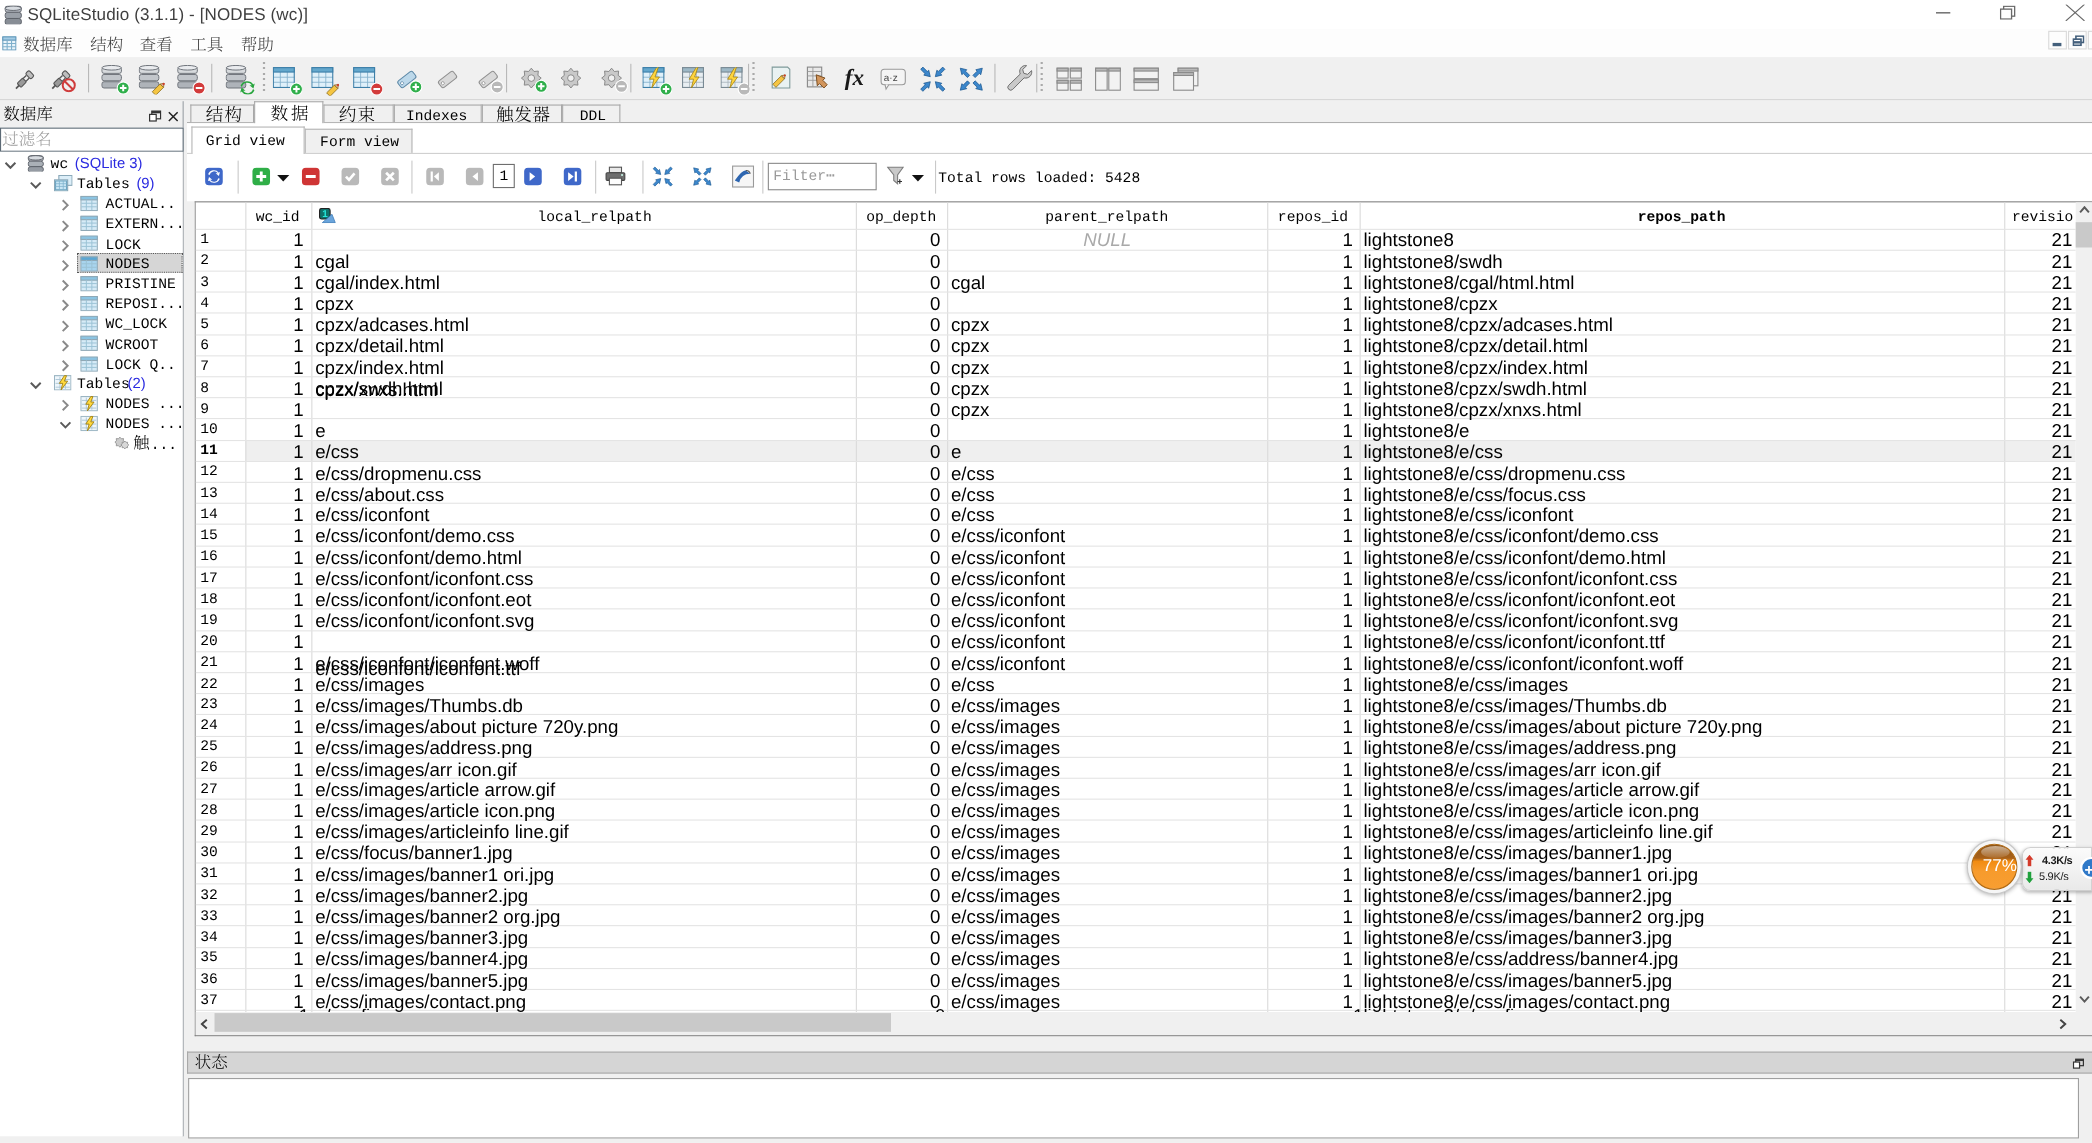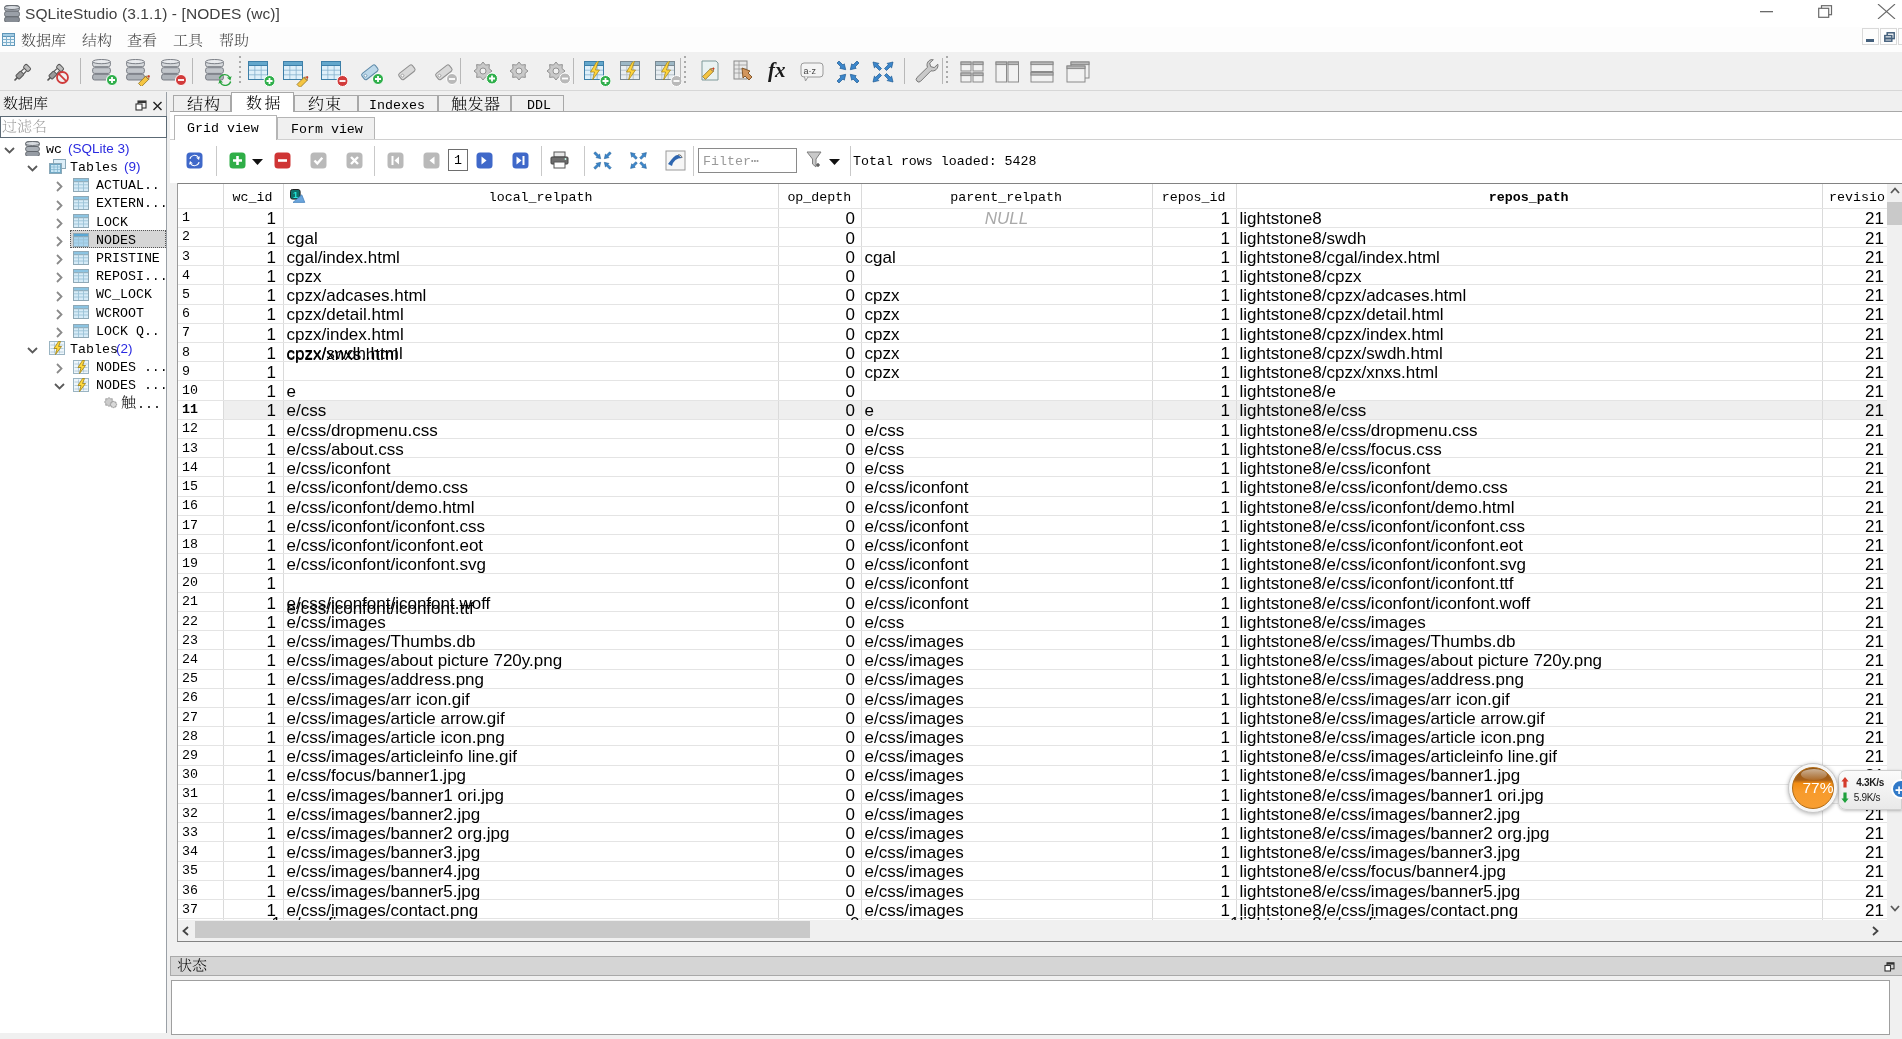--- a/index.html
+++ b/index.html
@@ -652,21 +652,21 @@
 <div class="cell" style="left:778px;top:228.5px;width:77px;text-align:right">0</div>
 <div class="cell" style="left:1152px;top:228.5px;width:78px;text-align:right">1</div>
 <div class="cell" style="left:1239.5px;top:228.5px">lightstone8/swdh</div>
 <div class="cell" style="left:1844px;top:228.5px;width:40px;text-align:right">21</div>
 <div class="num" style="left:182px;top:248.5px">3</div>
 <div class="cell" style="left:222px;top:247.7px;width:54px;text-align:right">1</div>
 <div class="cell" style="left:286.5px;top:247.7px">cgal/index.html</div>
 <div class="cell" style="left:778px;top:247.7px;width:77px;text-align:right">0</div>
 <div class="cell" style="left:864.5px;top:247.7px">cgal</div>
 <div class="cell" style="left:1152px;top:247.7px;width:78px;text-align:right">1</div>
-<div class="cell" style="left:1239.5px;top:247.7px">lightstone8/cgal/index.html</div>
+<div class="cell" style="left:1239.5px;top:247.7px">lightstone8/cgal/html.html</div>
 <div class="cell" style="left:1844px;top:247.7px;width:40px;text-align:right">21</div>
 <div class="num" style="left:182px;top:267.7px">4</div>
 <div class="cell" style="left:222px;top:266.9px;width:54px;text-align:right">1</div>
 <div class="cell" style="left:286.5px;top:266.9px">cpzx</div>
 <div class="cell" style="left:778px;top:266.9px;width:77px;text-align:right">0</div>
 <div class="cell" style="left:1152px;top:266.9px;width:78px;text-align:right">1</div>
 <div class="cell" style="left:1239.5px;top:266.9px">lightstone8/cpzx</div>
 <div class="cell" style="left:1844px;top:266.9px;width:40px;text-align:right">21</div>
 <div class="num" style="left:182px;top:286.9px">5</div>
 <div class="cell" style="left:222px;top:286.1px;width:54px;text-align:right">1</div>
@@ -906,21 +906,21 @@
 <div class="cell" style="left:864.5px;top:843.2px">e/css/images</div>
 <div class="cell" style="left:1152px;top:843.2px;width:78px;text-align:right">1</div>
 <div class="cell" style="left:1239.5px;top:843.2px">lightstone8/e/css/images/banner3.jpg</div>
 <div class="cell" style="left:1844px;top:843.2px;width:40px;text-align:right">21</div>
 <div class="num" style="left:182px;top:863.2px">35</div>
 <div class="cell" style="left:222px;top:862.4px;width:54px;text-align:right">1</div>
 <div class="cell" style="left:286.5px;top:862.4px">e/css/images/banner4.jpg</div>
 <div class="cell" style="left:778px;top:862.4px;width:77px;text-align:right">0</div>
 <div class="cell" style="left:864.5px;top:862.4px">e/css/images</div>
 <div class="cell" style="left:1152px;top:862.4px;width:78px;text-align:right">1</div>
-<div class="cell" style="left:1239.5px;top:862.4px">lightstone8/e/css/focus/banner4.jpg</div>
+<div class="cell" style="left:1239.5px;top:862.4px">lightstone8/e/css/address/banner4.jpg</div>
 <div class="cell" style="left:1844px;top:862.4px;width:40px;text-align:right">21</div>
 <div class="num" style="left:182px;top:882.5px">36</div>
 <div class="cell" style="left:222px;top:881.6px;width:54px;text-align:right">1</div>
 <div class="cell" style="left:286.5px;top:881.6px">e/css/images/banner5.jpg</div>
 <div class="cell" style="left:778px;top:881.6px;width:77px;text-align:right">0</div>
 <div class="cell" style="left:864.5px;top:881.6px">e/css/images</div>
 <div class="cell" style="left:1152px;top:881.6px;width:78px;text-align:right">1</div>
 <div class="cell" style="left:1239.5px;top:881.6px">lightstone8/e/css/images/banner5.jpg</div>
 <div class="cell" style="left:1844px;top:881.6px;width:40px;text-align:right">21</div>
 <div class="num" style="left:182px;top:901.7px">37</div>

